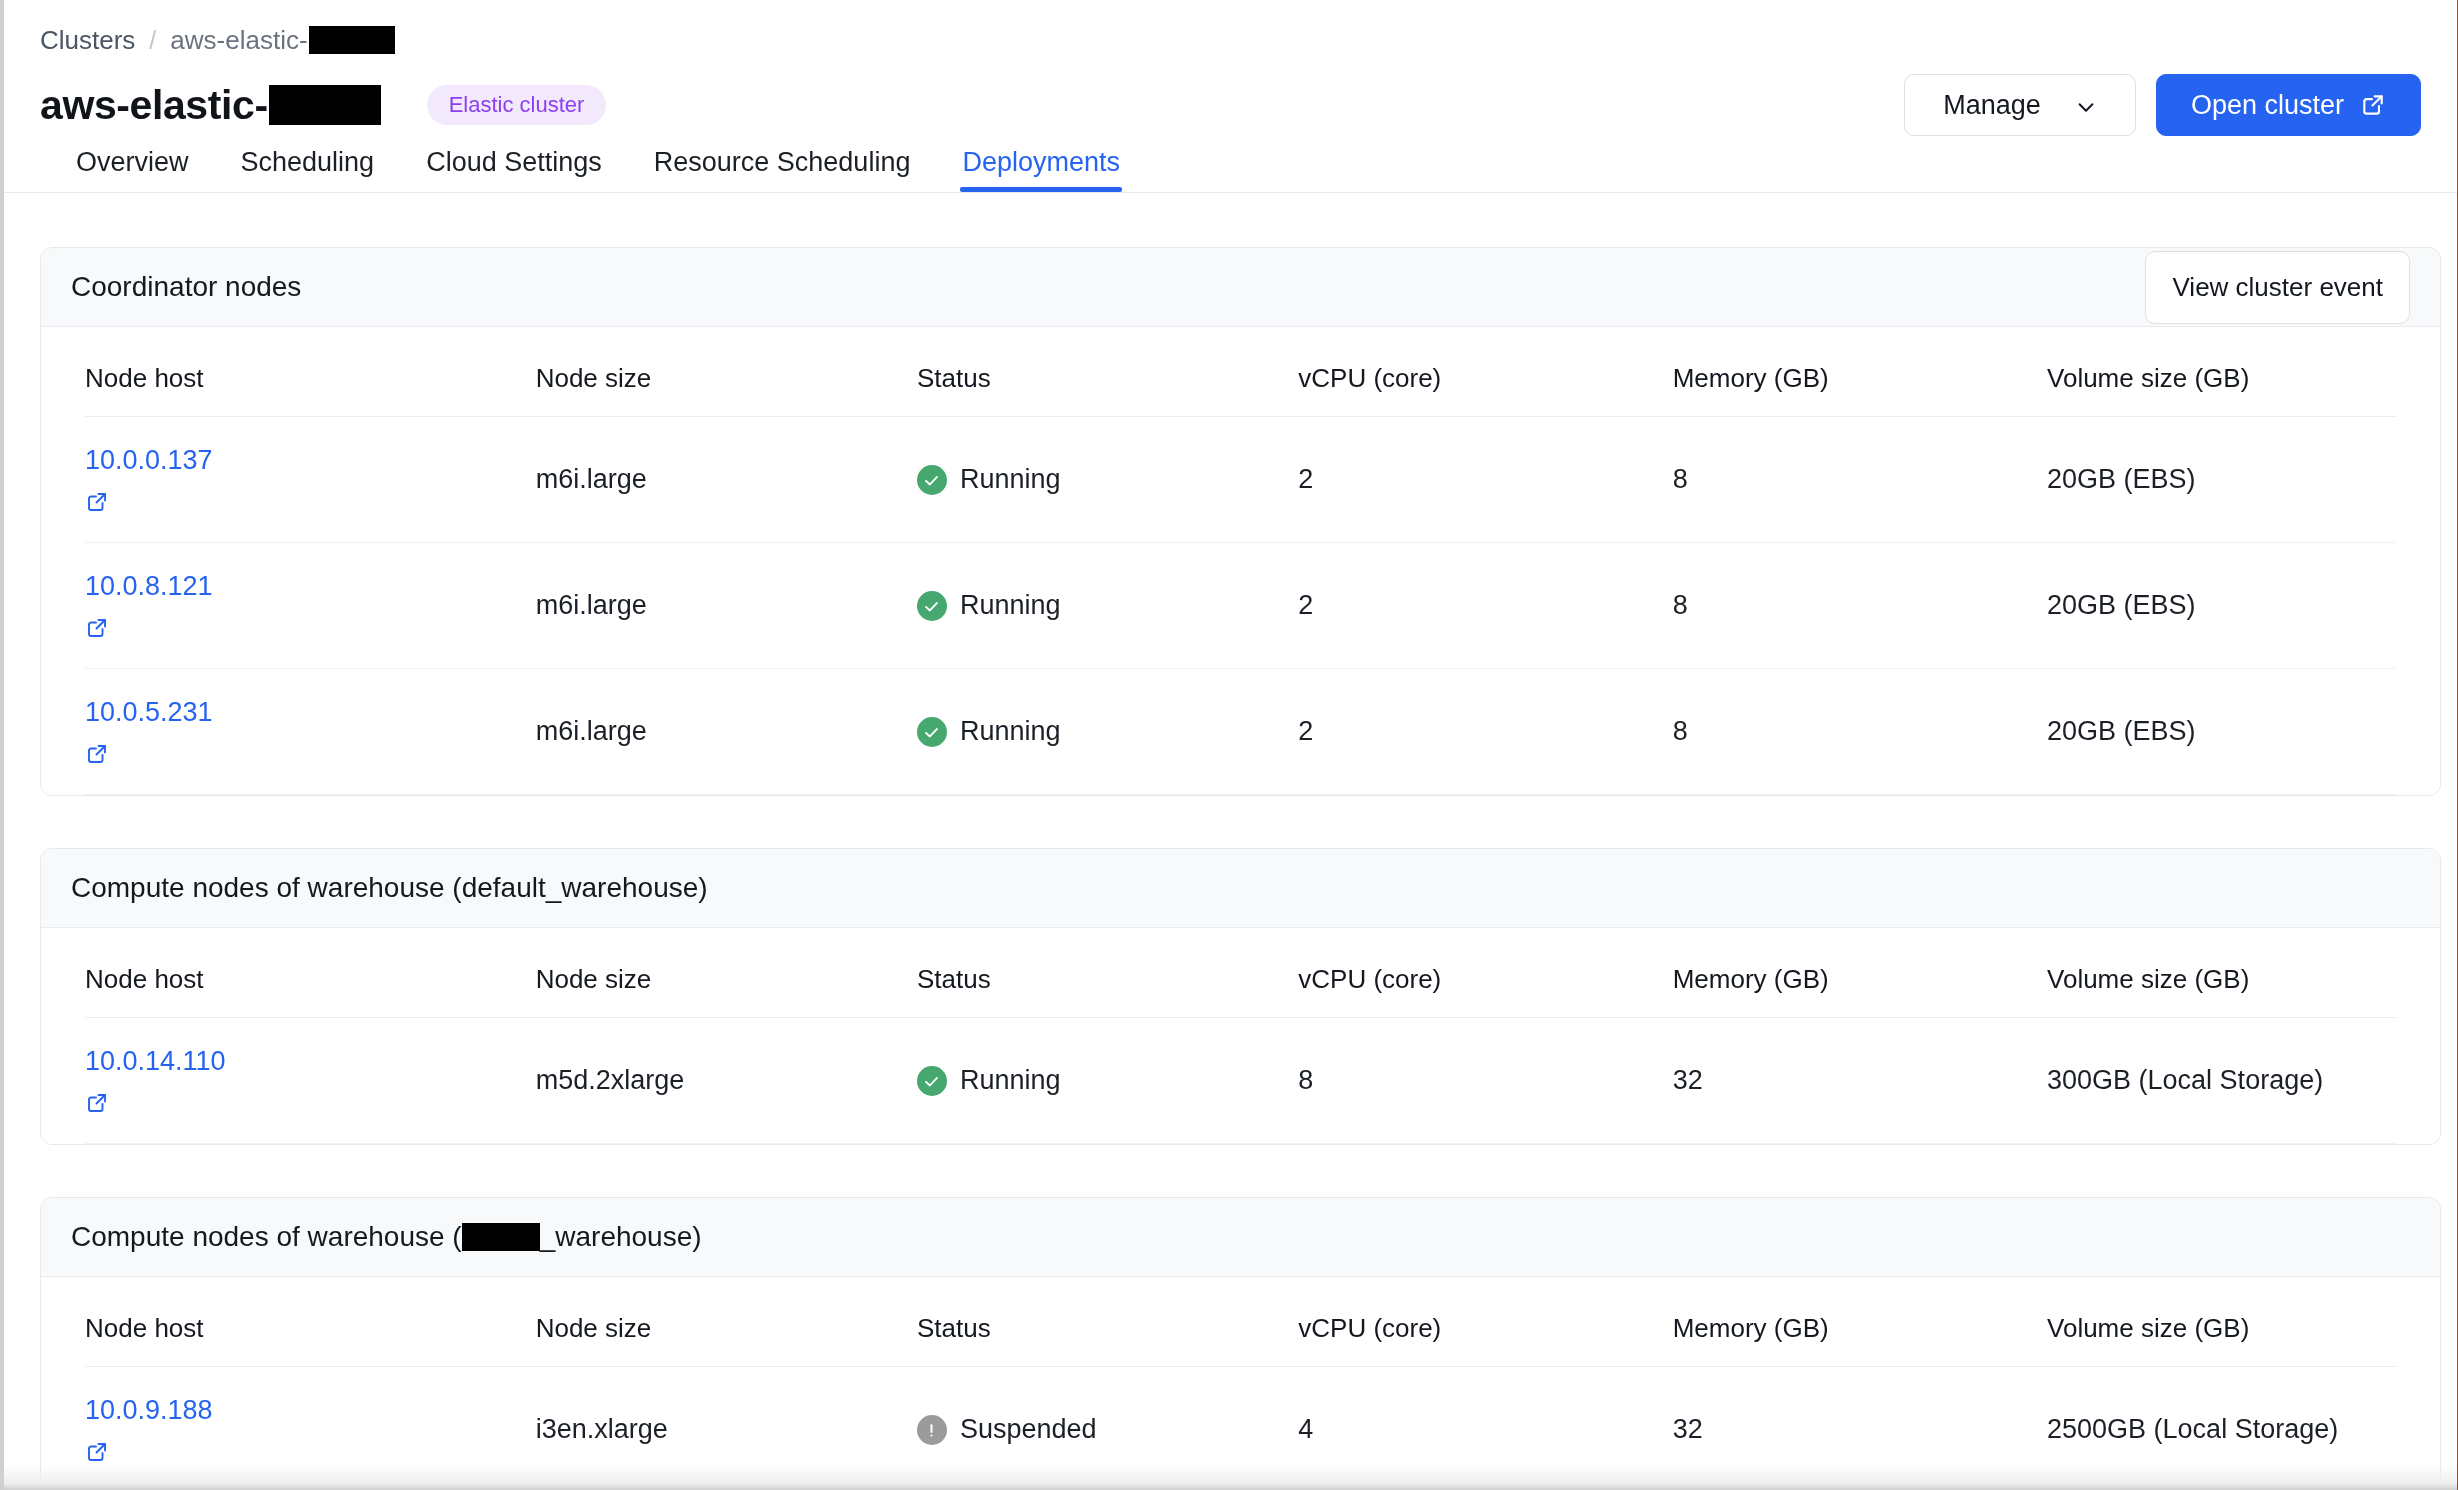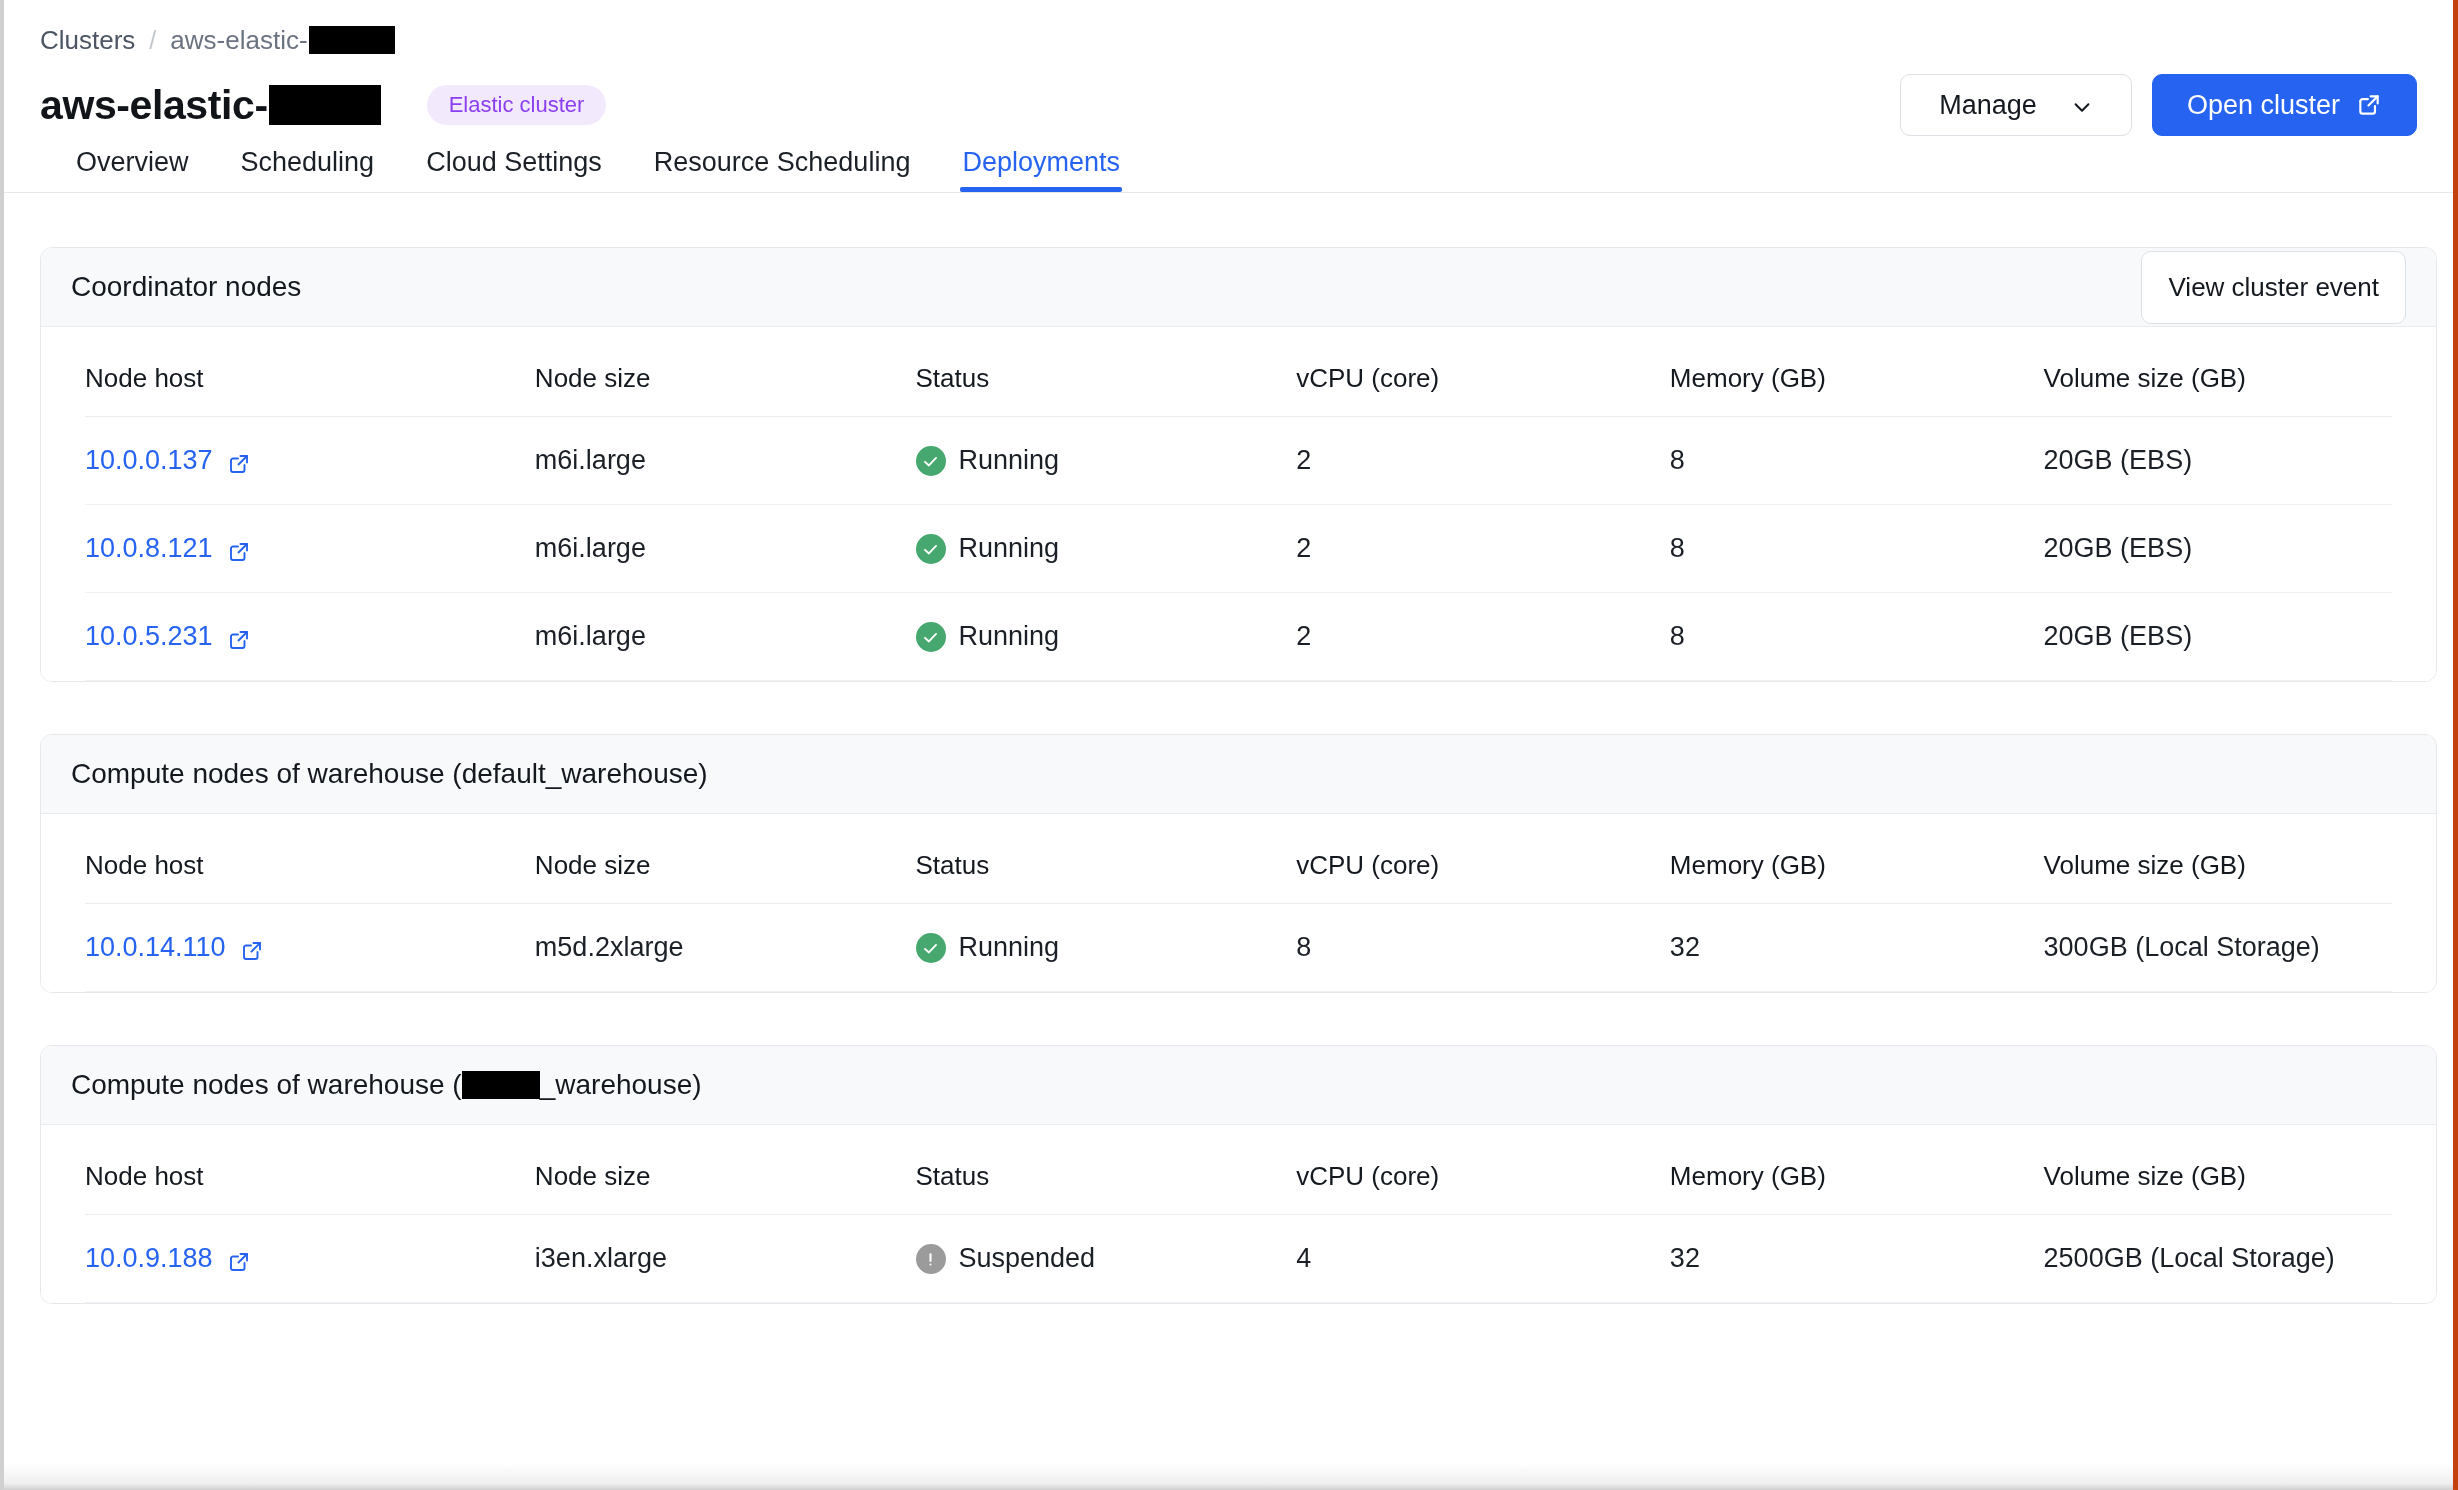--- a/index.html
+++ b/index.html
@@ -11,21 +11,21 @@
     background: #ffffff;
     font-family: "Liberation Sans", "DejaVu Sans", sans-serif;
     -webkit-font-smoothing: antialiased;
   }
   .page {
     position: relative;
     width: 2458px;
     height: 1490px;
     background: #ffffff;
     border-left: 4px solid #d0d0d0;
-    border-right: 5px solid #c2410c;
+    border-right: 1px solid #c2410c;
     overflow: hidden;
   }
 
   
   .header {
     padding: 20px 36px 0 36px;
     background: #fff;
   }
   .breadcrumb {
     display: flex;
@@ -214,21 +214,21 @@
     white-space: nowrap;
   }
   table.nodes tr:last-child td { border-bottom: 1.5px solid #f0f1f3; }
   .col-host { width: 19.5%; }
   .col-size { width: 16.5%; }
   .col-status { width: 16.5%; }
   .col-vcpu { width: 16.2%; }
   .col-mem  { width: 16.2%; }
   .col-vol  { width: 15.1%; }
 
-  .host-cell { display: flex; align-items: flex-end; gap: 14px; }
+  .host-cell { display: flex; align-items: flex-start; gap: 14px; flex-direction: column; }
   .host-link { color: #2563f0; cursor: pointer; }
   .host-ext {
     width: 24px; height: 24px;
     display: inline-block;
     flex: 0 0 auto;
     cursor: pointer;
   }
 
   .status-cell { display: flex; align-items: flex-end; gap: 13px; }
   .status-dot {

